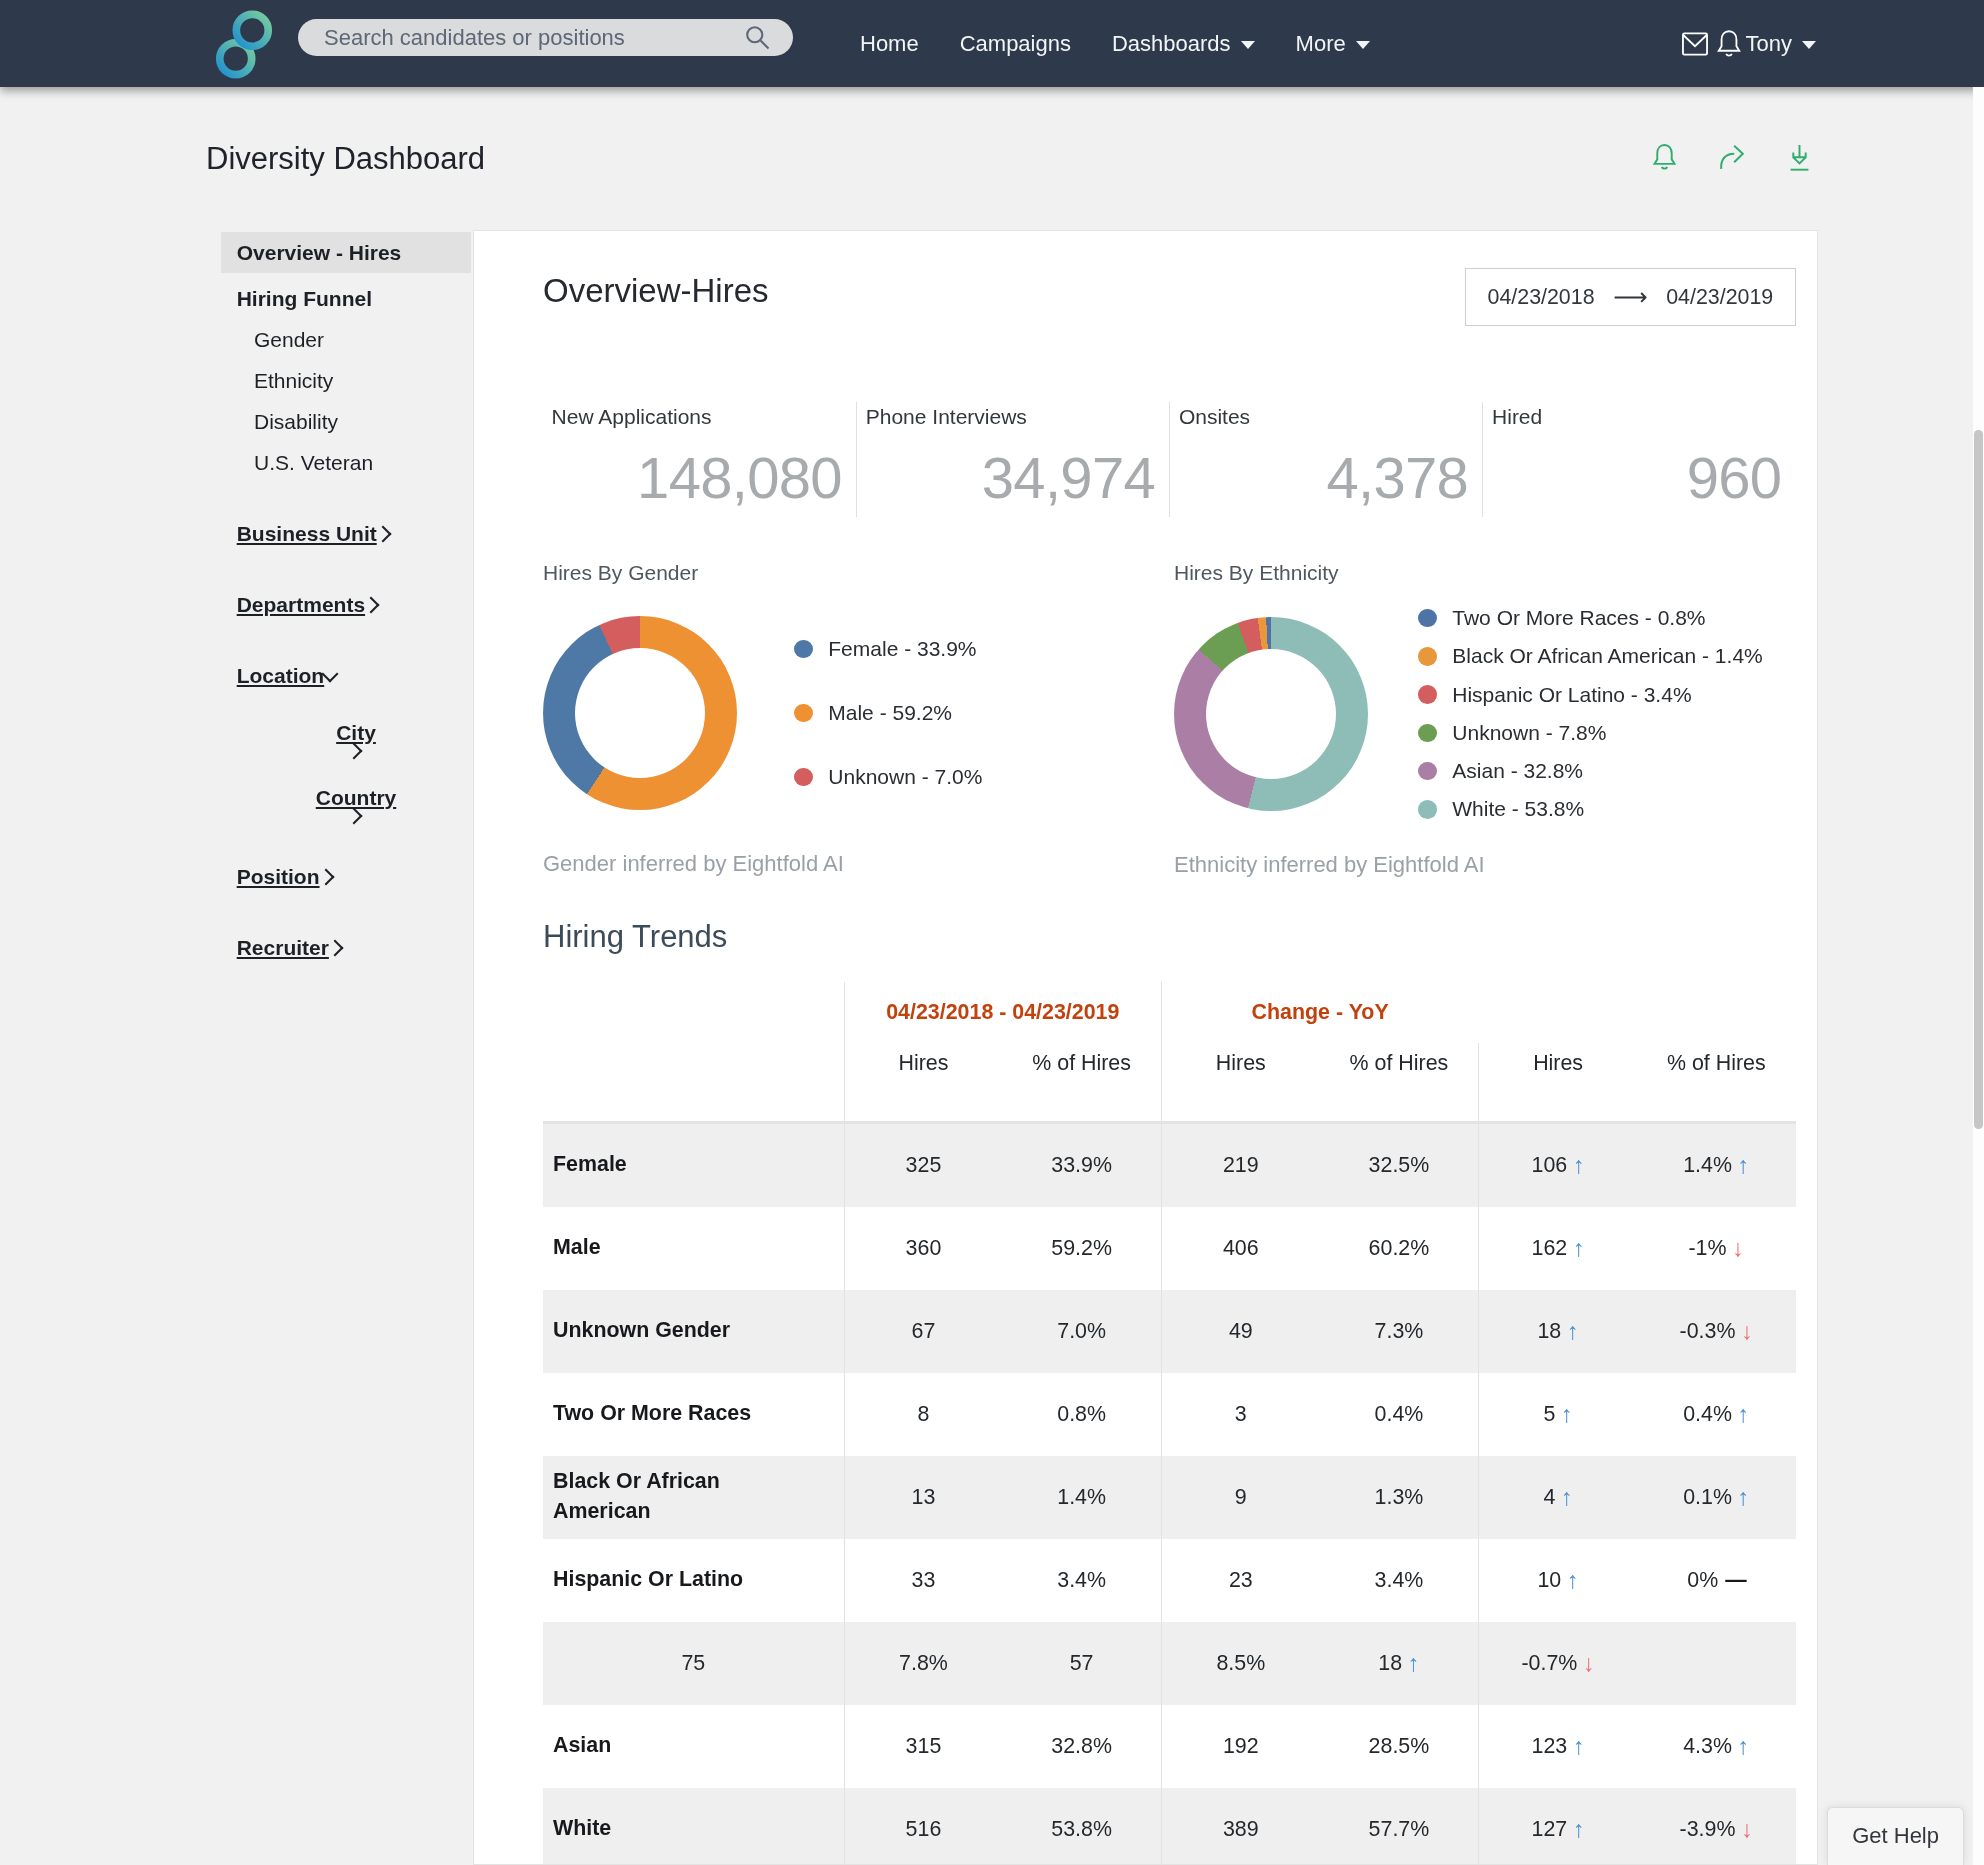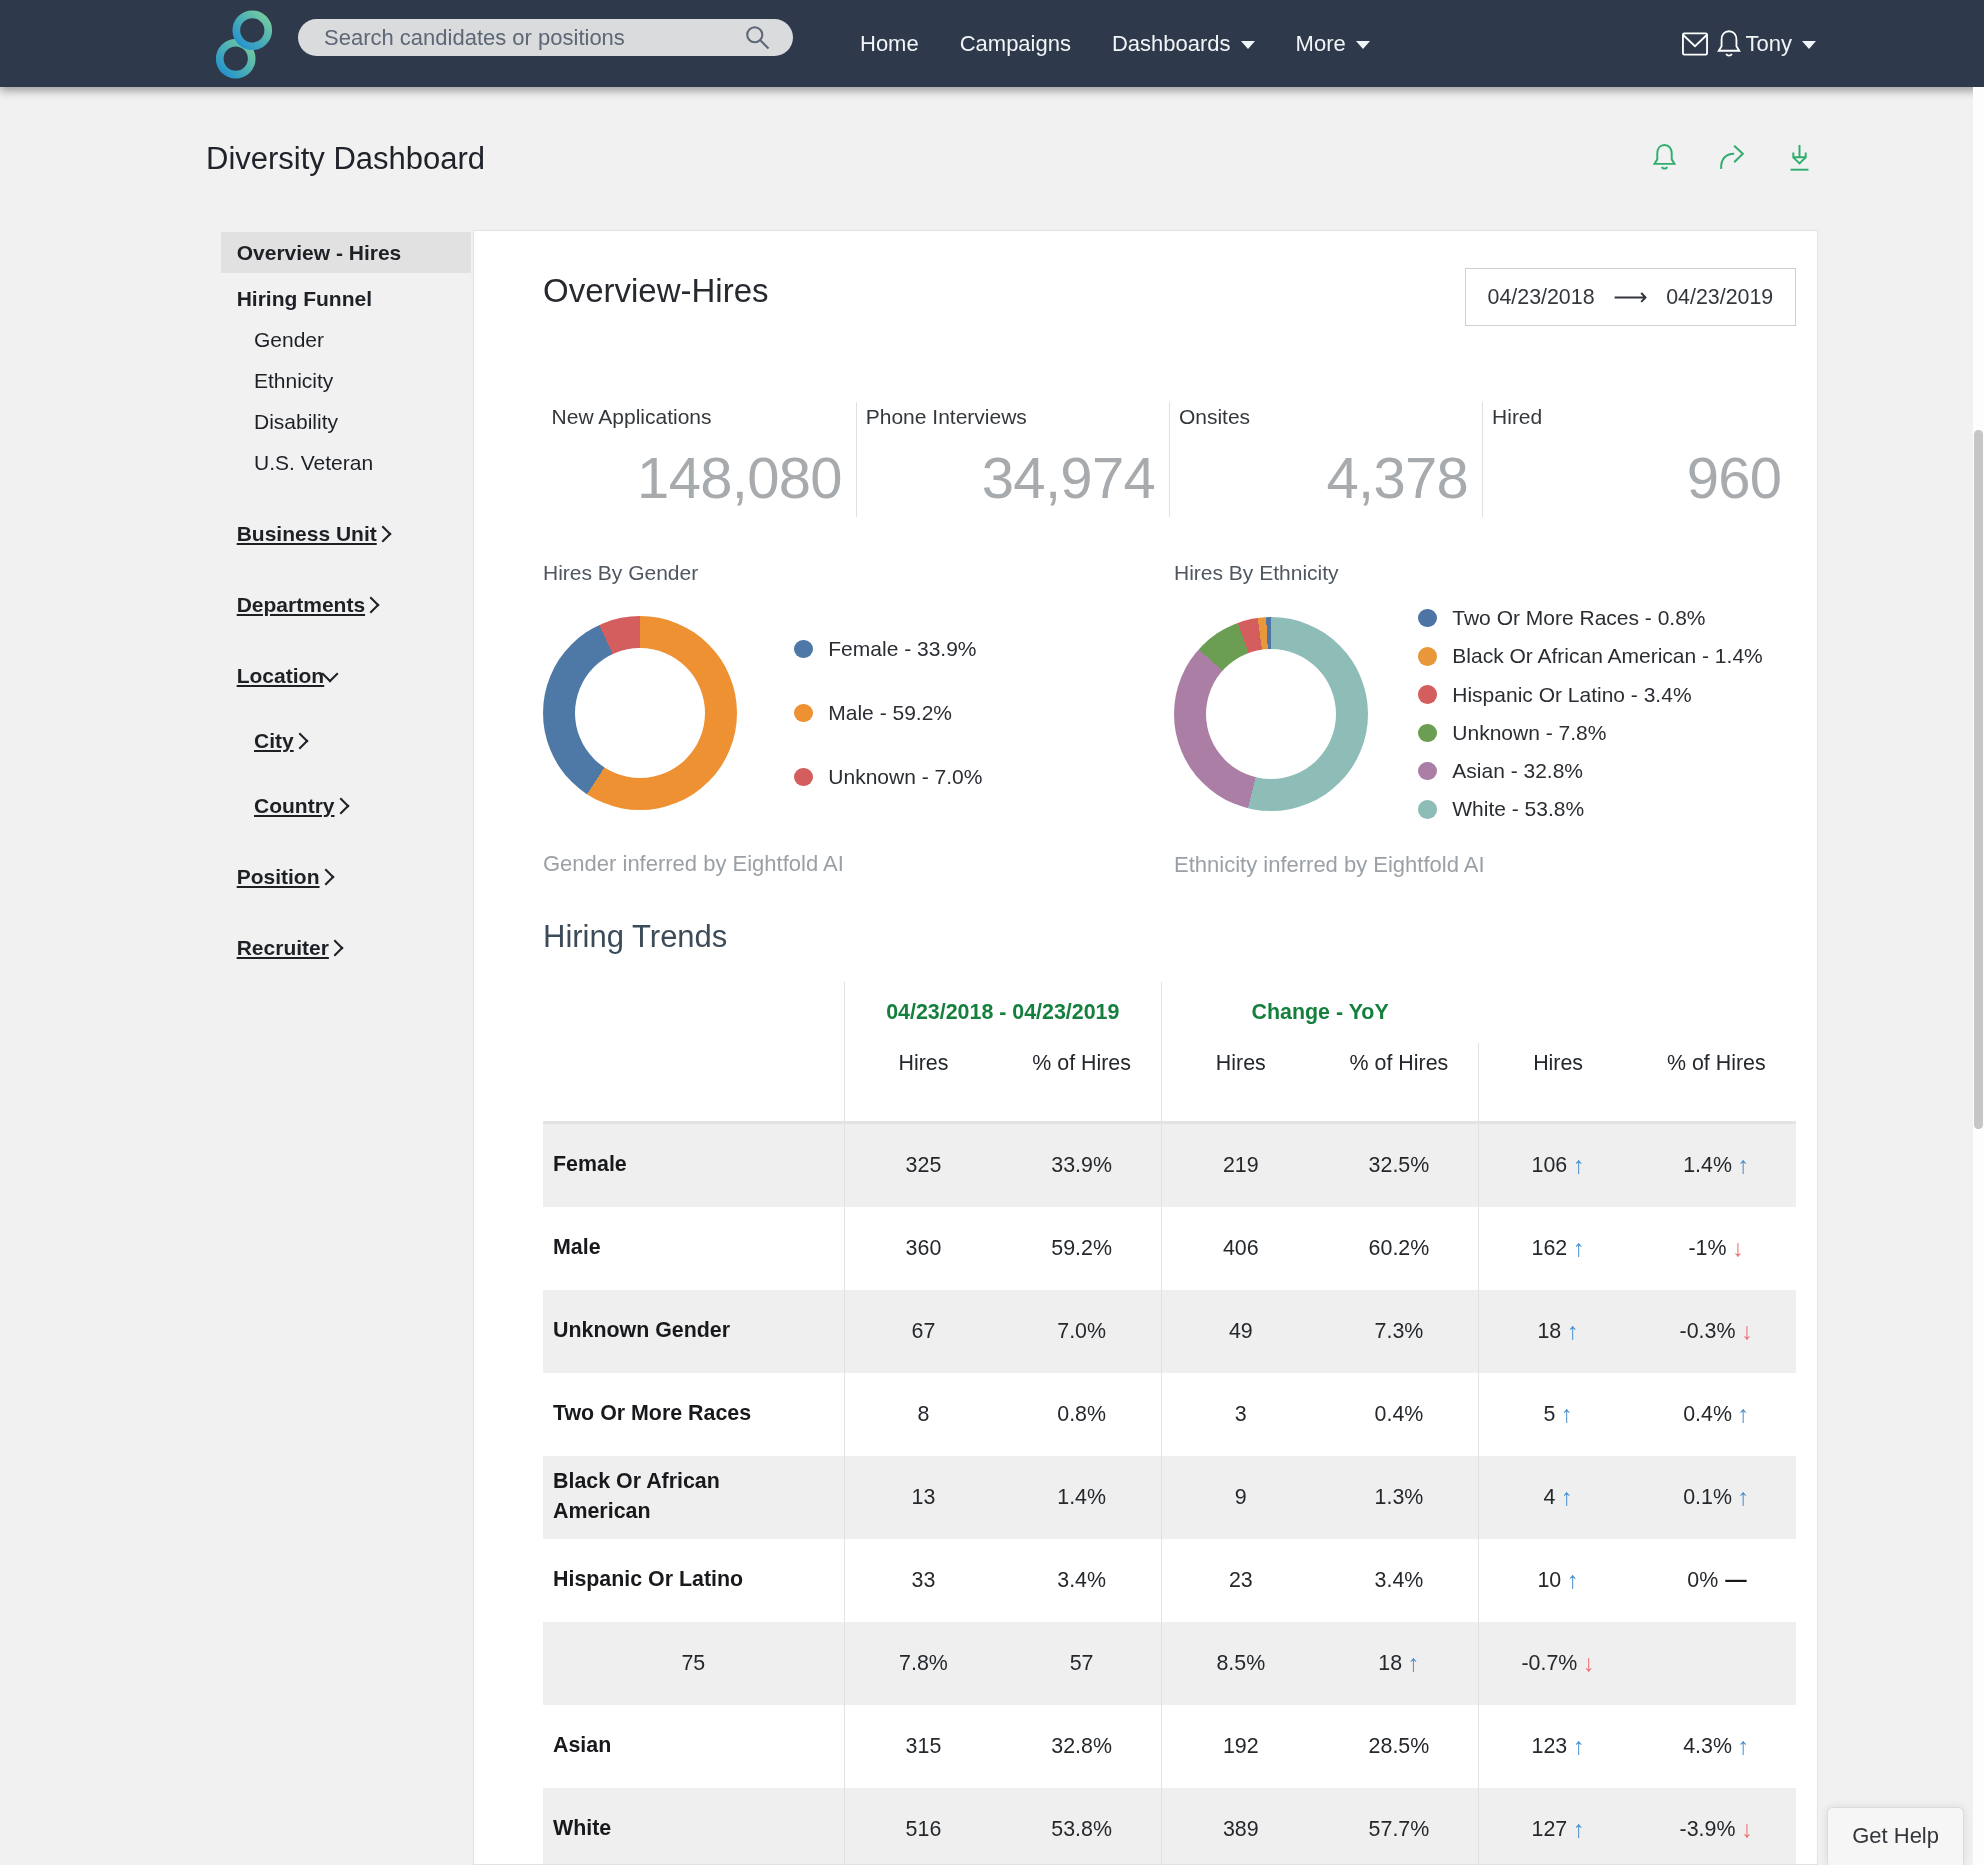--- a/index.html
+++ b/index.html
@@ -30,21 +30,21 @@
   .page-actions svg { cursor:pointer; }
 
   
   .sidebar { position:absolute; left:221px; top:232px; width:250px; font-size:21px; z-index:5; }
   .sb-item { min-height:41px; display:flex; align-items:center; padding:0 13px 0 15.7px;
     color:#1d2125; cursor:pointer; }
   .sb-item.selected { background:#e1e1e1; font-weight:bold; }
   .sb-item.bold { font-weight:bold; }
   .sb-item.sub { padding-left:33px; font-weight:normal; }
   .sb-item.group { font-weight:bold; justify-content:flex-start; margin-top:30px;text-decoration:underline; }
-  .sb-item.group.sub2 { padding-left:33px; margin-top:24px; }
+  .sb-item.group.sub2 { padding-left:33px; margin-top:24px;flex-direction:column; }
   .sb-gap { height:5.7px; }
   .chev-r { width:12px; height:12px; border-right:2.9px solid #1d2125; border-bottom:2.9px solid #1d2125;
     transform:rotate(-45deg); margin-right:4.3px; }
   .chev-d { width:12px; height:12px; border-right:2.9px solid #1d2125; border-bottom:2.9px solid #1d2125;
     transform:rotate(45deg); margin-right:4.3px; margin-top:-4.3px; }
 
   
   .card { position:absolute; left:473px; top:230px; width:1345px; bottom:0;
     background:#fff; border:0.7px solid #e3e3e3; padding:0 21.4px 0 69px; overflow:hidden; }
   .card-header { position:relative; margin-top:41px; height:69px; }
@@ -76,21 +76,21 @@
   .legend.g6 .legend-item + .legend-item { margin-top:14.3px; }
   .dot { width:18.6px; height:18.6px; border-radius:50%; margin-right:15.7px; flex:0 0 auto; }
   .legend-label { font-size:21px; color:#2a2e33; }
   .chart-caption { font-size:22px; color:#9aa0a6; margin-top:31px; }
 
   
   .trends-title { margin-top:41px; font-size:31px; color:#3c4b59; }
   .ttable { margin-top:27px; }
   .thead-groups { display:grid; grid-template-columns:24% 1fr 1fr 1fr; }
   .thead-groups > div { height:61px; display:flex; align-items:center; justify-content:center;
-    font-weight:bold; font-size:21.4px; color:#15803d; }
+    font-weight:bold; font-size:21.4px; color:#c2410c; }
   .thead-groups > div + div { border-left:0.7px solid #e2e2e2; }
   .grid7 { display:grid; grid-template-columns:24% repeat(6,1fr); }
   .grid7 > :nth-child(2), .grid7 > :nth-child(4), .grid7 > :nth-child(6) { border-left:0.7px solid #e2e2e2; }
   .thead-sub > div { height:41px; display:flex; align-items:center; justify-content:center;
     font-size:21.4px; color:#24282c; }
   .thead-spacer > div { height:37px; }
   .hdivider { height:2.1px; background:#e3e3e3; }
   .trow { height:83px; }
   .trow > div { display:flex; align-items:center; justify-content:center;
     font-size:21.4px; color:#24282c; }

